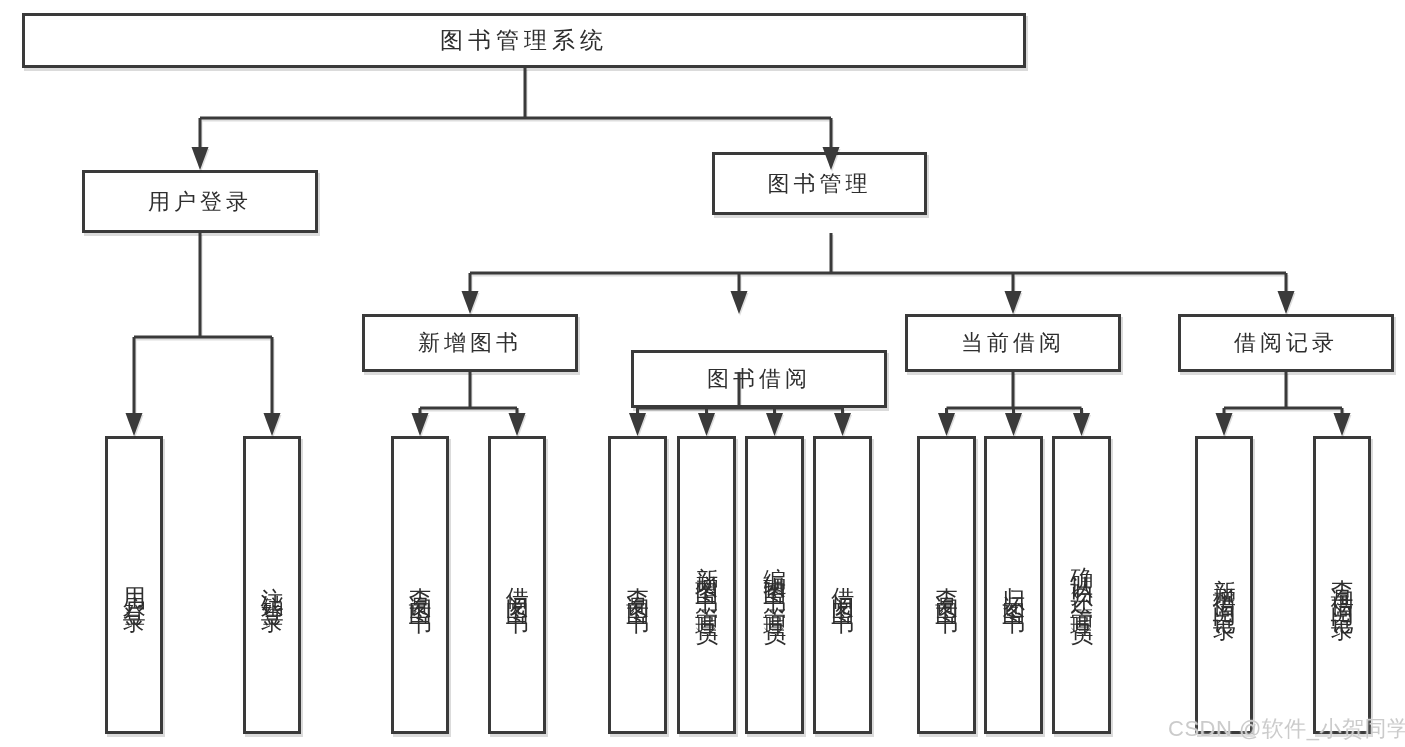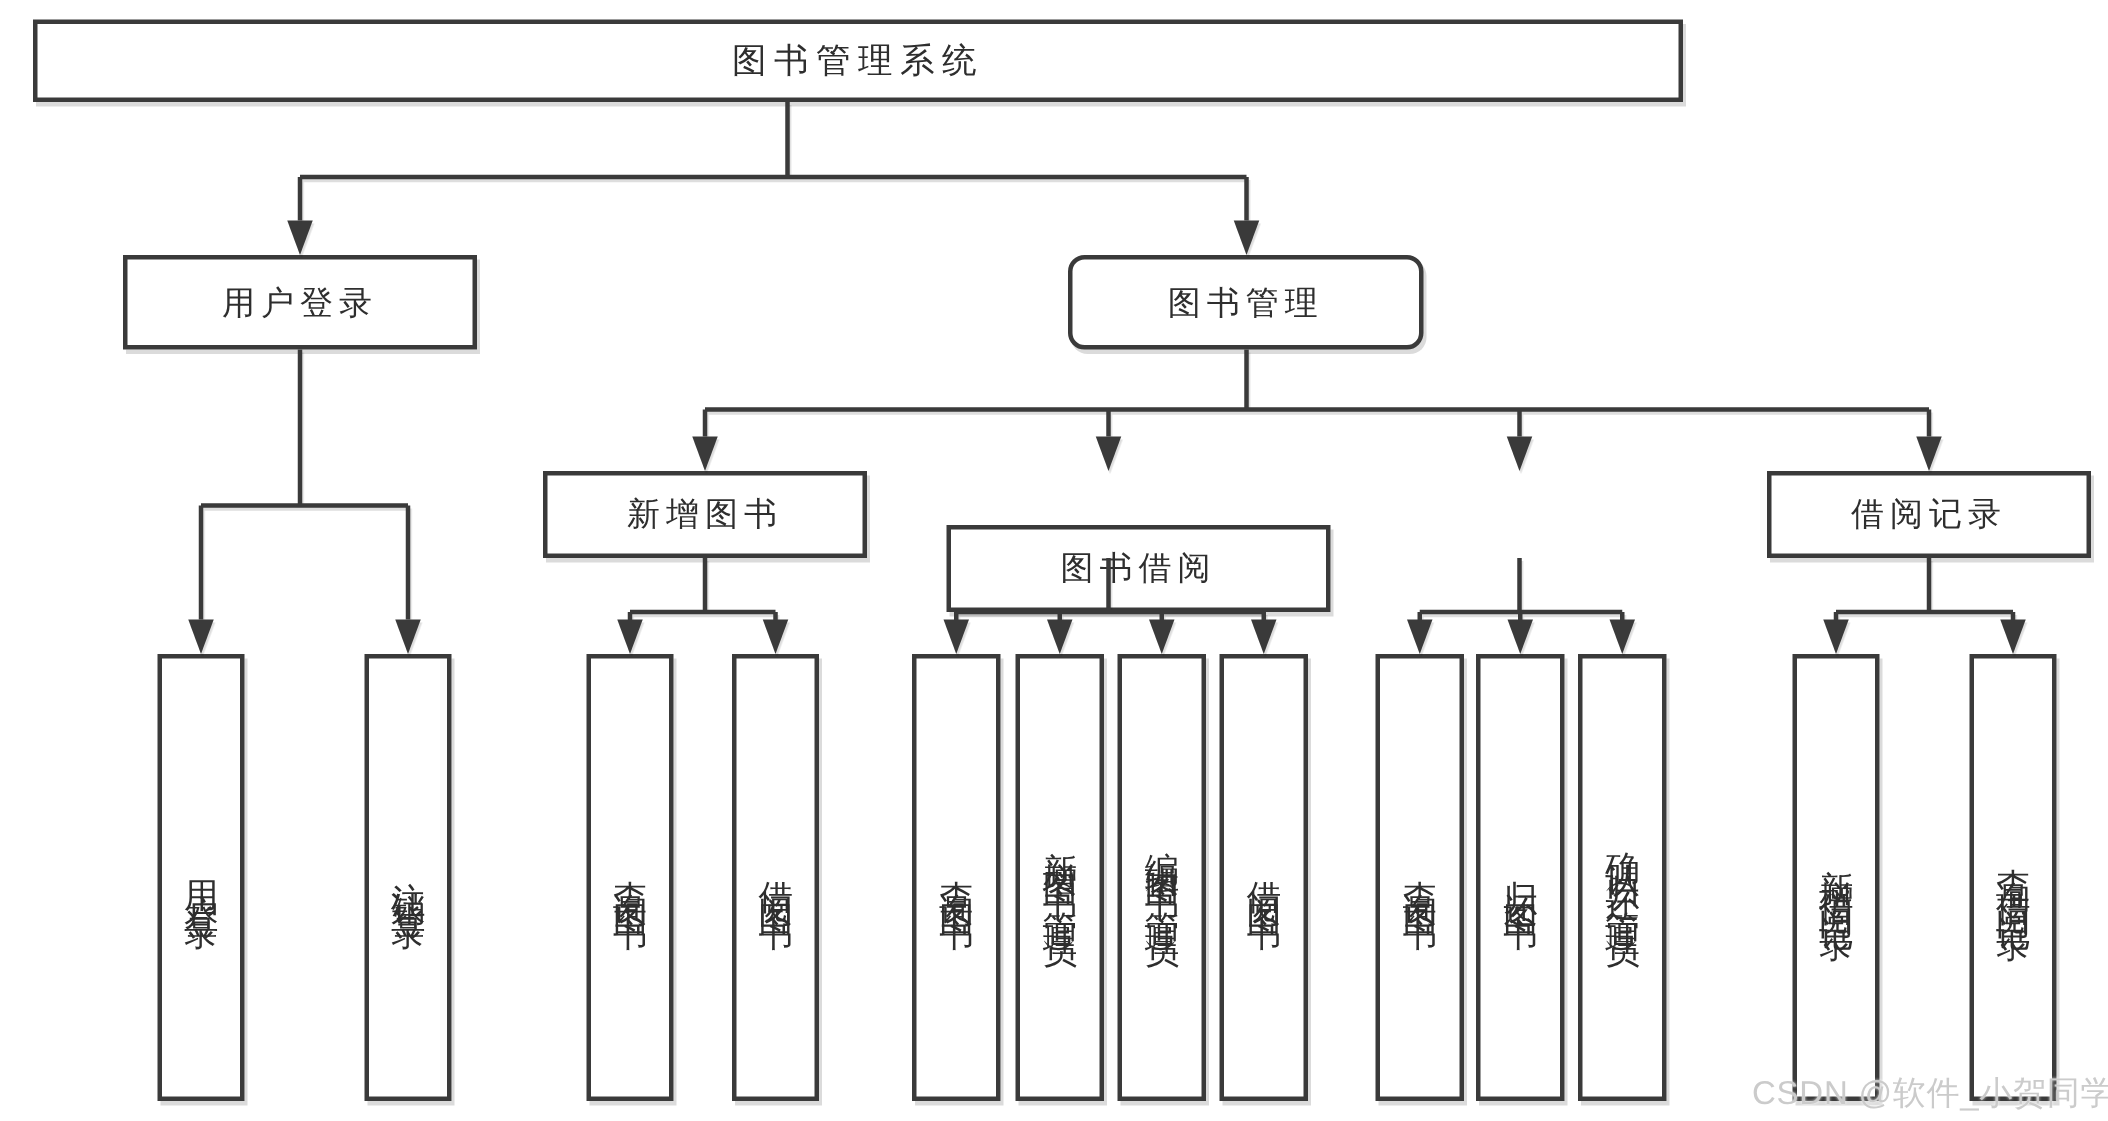--- a/index.html
+++ b/index.html
@@ -88,36 +88,39 @@
       <polygon points="1005,413 1022,413 1013.5,436"></polygon>
       <polygon points="1073,413 1090,413 1081.5,436"></polygon>
     </g>
     <g>
       <path d="M1286 372 V408 M1224 408 H1342 M1224 408 V414 M1342 408 V414"></path>
       <polygon points="1215.5,413 1232.5,413 1224,436"></polygon>
       <polygon points="1333.5,413 1350.5,413 1342,436"></polygon>
     </g>
   </svg>
 
-  <div class="node h root" style="left:22px; top:13px; width:1100px; height:55px;">
+  <div class="node h root" style="left:22px; top:13px; width:1004px; height:55px;">
     <span>图书管理系统</span>
   </div>
 
   <div class="node h" style="left:82px; top:170px; width:236px; height:63px;">
     <span>用户登录</span>
   </div>
-  <div class="node h" style="left:712px; top:170px; width:237px; height:63px;border-radius:11px;">
+  <div class="node h" style="left:712px; top:152px; width:215px; height:63px;">
     <span>图书管理</span>
   </div>
 
   <div class="node h" style="left:362px; top:314px; width:216px; height:58px;">
     <span>新增图书</span>
   </div>
   <div class="node h" style="left:631px; top:314px; width:256px; height:58px;margin-top:36px;">
     <span>图书借阅</span>
+  </div>
+  <div class="node h" style="left:905px; top:314px; width:216px; height:58px;">
+    <span>当前借阅</span>
   </div>
   <div class="node h" style="left:1178px; top:314px; width:216px; height:58px;">
     <span>借阅记录</span>
   </div>
 
   <div class="node v" style="left:105px; top:436px; width:58px; height:298px;">
     <span>用户登录</span>
   </div>
   <div class="node v" style="left:243px; top:436px; width:58px; height:298px;">
     <span>注销登录</span>

